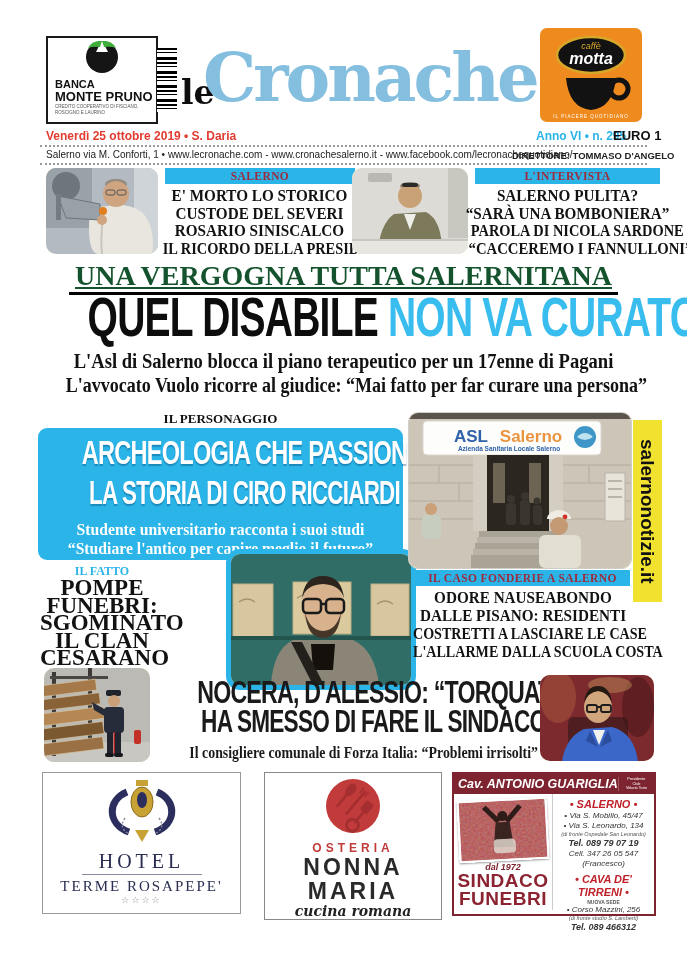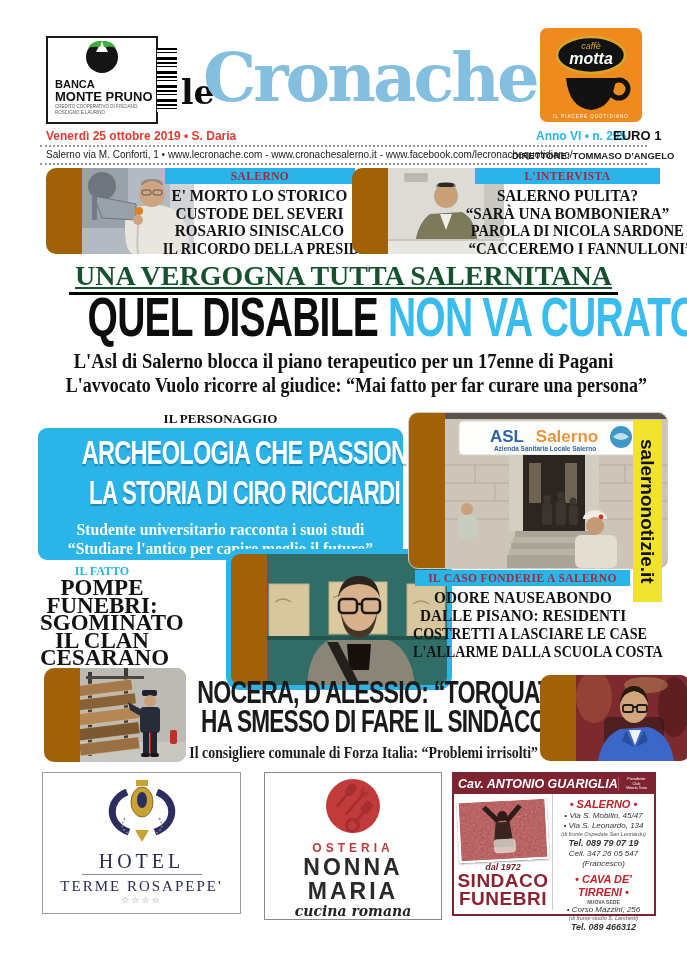--- a/index.html
+++ b/index.html
@@ -16,21 +16,21 @@
   .mast-le{left:181px;top:76px;font:bold 33px/1 "DejaVu Serif",serif;color:#0d0d0d;}
   .mast-title{left:203px;top:44px;font:bold 67px/1 "DejaVu Serif",serif;color:#85bfe0;letter-spacing:-3px;}
   .motta{left:540px;top:28px;width:102px;height:94px;background:#ef8b1e;border-radius:7px;}
   .dateline{left:46px;top:129px;font:bold 12px/14px "Liberation Sans",sans-serif;color:#e23b30;}
   .issue{left:536px;top:129px;font:bold 12px/14px "Liberation Sans",sans-serif;color:#2ab4e8;}
   .price{left:613px;top:128px;font:bold 13px/15px "Liberation Sans",sans-serif;color:#111;}
   .dot{left:40px;width:607px;height:0;border-top:2px dotted #9a9a9a;}
   .address{left:46px;top:149px;font:10px/12px "Liberation Sans",sans-serif;color:#222;}
   .director{left:512px;top:150px;font:bold 9.5px/11px "Liberation Sans",sans-serif;color:#222;}
   
-  .photo{position:absolute;border-radius:10px;overflow:hidden;background:#a16207;padding-left:36px;}
+  .photo{position:absolute;border-radius:10px;overflow:hidden;background:#fef9c3;}
   .photo svg{display:block;}
   .tag{position:absolute;background:#2ab4e8;color:#9e2b3d;font:bold 11.5px/16px "Liberation Serif",serif;
        text-align:center;letter-spacing:.4px;}
   .hlines{position:absolute;font-family:"Liberation Serif",serif;font-weight:bold;color:#121212;text-align:center;}
   .ln{display:block;white-space:nowrap;transform:scaleX(var(--sx,1));transform-origin:50% 50%;}
   .bigline{display:block;white-space:nowrap;font-family:"Liberation Sans",sans-serif;font-weight:bold;
            letter-spacing:-1px;transform:scale(var(--sx,.8),var(--sy,1.08));transform-origin:50% 50%;}
   
   .st-lines{font-size:16px;line-height:17.5px;}
   

